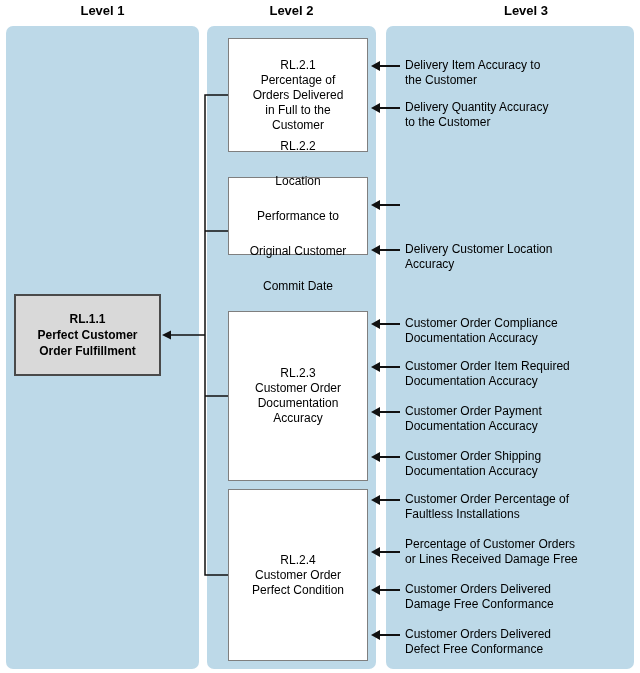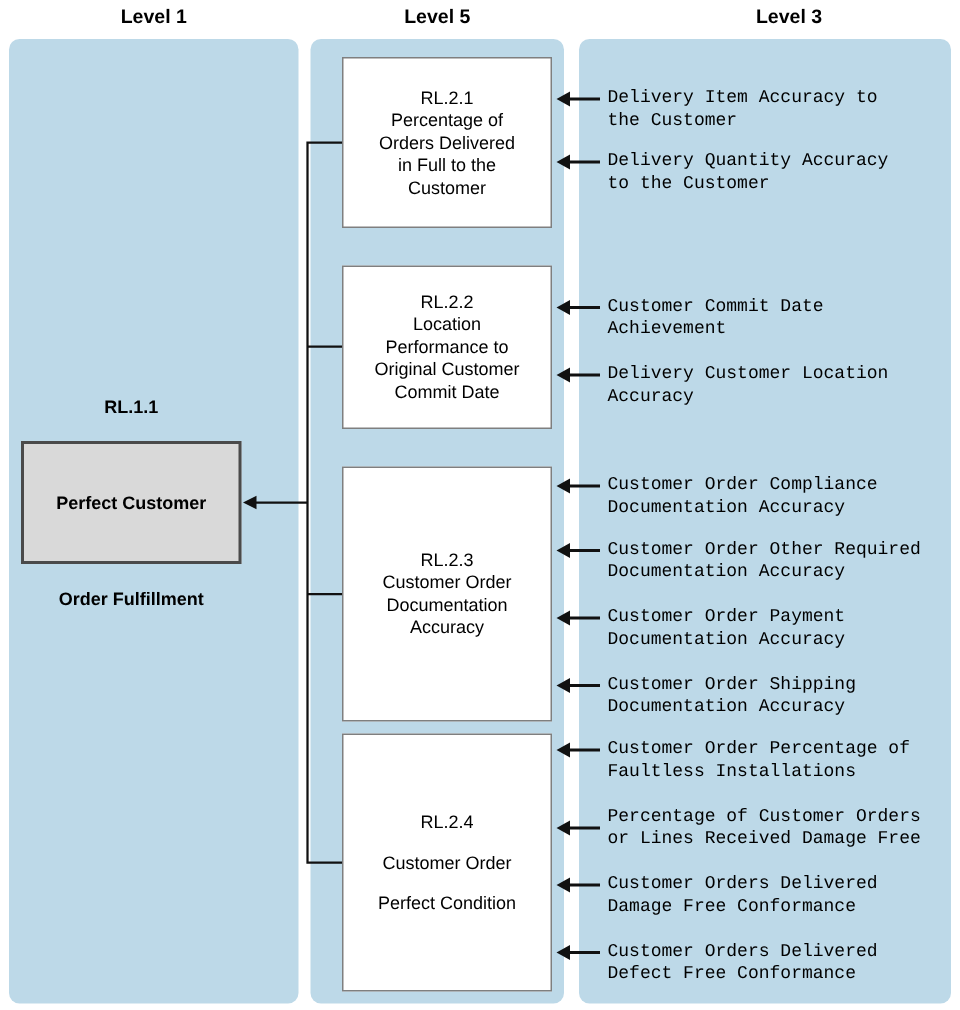--- a/index.html
+++ b/index.html
@@ -16,43 +16,43 @@
   .panel1 { left: 6px;   width: 193px; }
   .panel2 { left: 207px; width: 169px; }
   .panel3 { left: 386px; width: 248px; }
 
   .svg-layer { position: absolute; left: 0; top: 0; width: 640px; height: 673px; pointer-events: none; }
 
   .l1-box {
     position: absolute; left: 14px; top: 294px; width: 147px; height: 82px;
     background: #D9D9D9; border: 2px solid #4A4A4A;
     display: flex; flex-direction: column; justify-content: center; align-items: center;
-    text-align: center; font-weight: bold; font-size: 12px; line-height: 16px; gap: 48px;
+    text-align: center; font-weight: bold; font-size: 12px; line-height: 16px;
   }
 
   .l2-box {
     position: absolute; left: 228px; width: 140px;
     background: #ffffff; border: 1px solid #7F7F7F;
     display: flex; flex-direction: column; justify-content: center; align-items: center;
     text-align: center; font-size: 12px; line-height: 15px; padding: 4px;
   }
 
   .l3-item { position: absolute; left: 371px; display: flex; align-items: flex-start; }
   .arrow { display: flex; align-items: center; height: 15px; flex: none; }
   .arrow .head { width: 0; height: 0; border-top: 5px solid transparent; border-bottom: 5px solid transparent; border-right: 9px solid #111; }
   .arrow .shaft { width: 20px; height: 2px; background: #111; margin-right: 5px; }
-  .l3-text { font-size: 12px; line-height: 15px; font-family: Liberation Mono, monospace; }
+  .l3-text { font-size: 12px; line-height: 15px; }
 </style>
 </head>
 <body>
 
 <div class="canvas">
 
   <div class="col-header hdr1">Level 1</div>
-  <div class="col-header hdr2">Level 5</div>
+  <div class="col-header hdr2">Level 2</div>
   <div class="col-header hdr3">Level 3</div>
 
   <div class="panel panel1"></div>
   <div class="panel panel2"></div>
   <div class="panel panel3"></div>
 
   <svg class="svg-layer" viewBox="0 0 640 673" xmlns="http://www.w3.org/2000/svg">
     <path d="M228,95 H205 V575 H228 M205,231 H228 M205,396 H228 M205,335 H170" stroke="#111111" stroke-width="1.5" fill="none"></path>
     <polygon points="162,335 171,330.5 171,339.5" fill="#111111"></polygon>
   </svg>
@@ -64,36 +64,36 @@
   </div>
 
   <div class="l2-box" style="top:38px; height:114px;">
     <div>RL.2.1</div>
     <div>Percentage of</div>
     <div>Orders Delivered</div>
     <div>in Full to the</div>
     <div>Customer</div>
   </div>
 
-  <div class="l2-box" style="top:177px; height:109px;">
+  <div class="l2-box" style="top:177px; height:78px;gap:20px;">
     <div>RL.2.2</div>
     <div>Location</div>
     <div>Performance to</div>
     <div>Original Customer</div>
     <div>Commit Date</div>
   </div>
 
   <div class="l2-box" style="top:311px; height:170px;">
     <div>RL.2.3</div>
     <div>Customer Order</div>
     <div>Documentation</div>
     <div>Accuracy</div>
   </div>
 
-  <div class="l2-box" style="top:489px; height:172px;gap:12px;">
+  <div class="l2-box" style="top:489px; height:172px;">
     <div>RL.2.4</div>
     <div>Customer Order</div>
     <div>Perfect Condition</div>
   </div>
 
   <div class="l3-item" style="top:58px;">
     <span class="arrow">
         <span class="head"></span>
         <span class="shaft"></span>
       </span>
@@ -112,24 +112,20 @@
       <div>Delivery Quantity Accuracy</div>
       <div>to the Customer</div>
     </div>
   </div>
 
   <div class="l3-item" style="top:197px;">
     <span class="arrow">
         <span class="head"></span>
         <span class="shaft"></span>
       </span>
-    <div class="l3-text">
-      <div>Customer Commit Date</div>
-      <div>Achievement</div>
-    </div>
   </div>
 
   <div class="l3-item" style="top:242px;">
     <span class="arrow">
         <span class="head"></span>
         <span class="shaft"></span>
       </span>
     <div class="l3-text">
       <div>Delivery Customer Location</div>
       <div>Accuracy</div>
@@ -146,21 +142,21 @@
       <div>Documentation Accuracy</div>
     </div>
   </div>
 
   <div class="l3-item" style="top:359px;">
     <span class="arrow">
         <span class="head"></span>
         <span class="shaft"></span>
       </span>
     <div class="l3-text">
-      <div>Customer Order Other Required</div>
+      <div>Customer Order Item Required</div>
       <div>Documentation Accuracy</div>
     </div>
   </div>
 
   <div class="l3-item" style="top:404px;">
     <span class="arrow">
         <span class="head"></span>
         <span class="shaft"></span>
       </span>
     <div class="l3-text">

